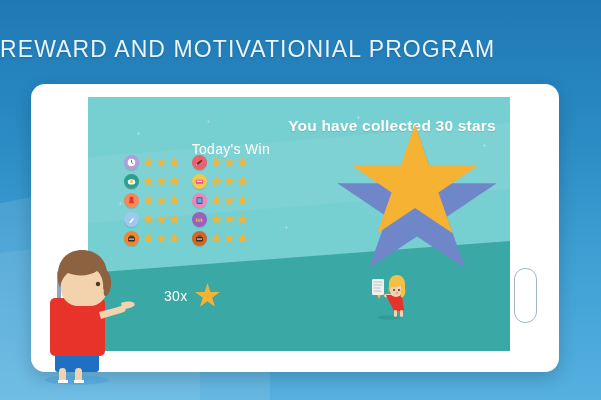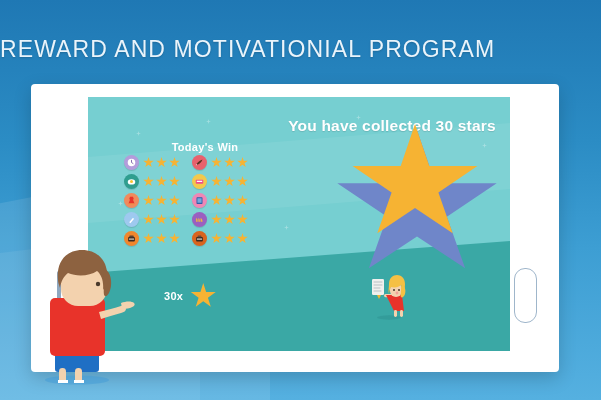--- a/index.html
+++ b/index.html
@@ -31,21 +31,21 @@
     position:absolute;left:0;right:0;top:36px;text-align:left;
     color:#eaf4fb;font-size:23px;letter-spacing:1.1px;font-weight:400;
     font-family:"Liberation Sans",sans-serif;
     text-shadow:0 1px 2px rgba(0,0,0,.18);
     white-space:nowrap;
   }
 
   
   .phone{
     position:absolute;left:31px;top:84px;width:528px;height:288px;
-    background:#ffffff;border-radius:4px;
+    background:#ffffff;border-radius:14px;
     box-shadow:0 6px 18px rgba(0,0,0,.18);
   }
   .phone-vol{
     position:absolute;left:26px;top:187px;width:4px;height:43px;
     background:#8fa8c0;border-radius:3px;
   }
   .phone-home{
     position:absolute;right:22px;top:184px;width:21px;height:53px;
     border:1.6px solid #9fb6cb;border-radius:11px;background:transparent;
   }
@@ -71,22 +71,22 @@
     background:rgba(255,255,255,.85);
     clip-path:polygon(50% 0,61% 39%,100% 50%,61% 61%,50% 100%,39% 61%,0 50%,39% 39%);}
 
   
   .collected{
     position:absolute;left:184px;top:20px;width:240px;text-align:center;
     color:#ffffff;font-size:15.5px;font-weight:bold;letter-spacing:.2px;
     text-shadow:0 1px 1px rgba(0,0,0,.12);white-space:nowrap;
   }
   .todays-win{
-    position:absolute;left:52px;top:44px;width:130px;text-align:center;
-    color:#ffffff;font-size:11px;font-weight:bold;letter-spacing:.3px;
+    position:absolute;left:52px;top:44px;width:130px;text-align:right;
+    color:#ffffff;font-size:14px;font-weight:normal;letter-spacing:.3px;
   }
 
   
   .grid{
     position:absolute;left:36px;top:58px;
     display:grid;grid-template-columns:auto auto;gap:4px 12px;
   }
   .cell{display:flex;align-items:center;gap:4px;}
   .badge{
     width:15px;height:15px;border-radius:50%;
@@ -109,21 +109,21 @@
     clip-path:polygon(50% 0%,61% 35%,98% 35%,68% 57%,79% 91%,50% 70%,21% 91%,32% 57%,2% 35%,39% 35%);
   }
   .bigstar-inner{
     position:absolute;left:22px;top:0px;width:130px;height:120px;
     background:#f6b333;
     clip-path:polygon(50% 0%,61% 35%,98% 35%,68% 57%,79% 91%,50% 70%,21% 91%,32% 57%,2% 35%,39% 35%);
   }
 
   
   .counter{position:absolute;left:76px;top:186px;display:flex;align-items:center;gap:7px;}
-  .counter-label{color:#ffffff;font-size:11px;font-weight:bold;letter-spacing:.3px;}
+  .counter-label{color:#ffffff;font-size:14px;font-weight:normal;letter-spacing:.3px;}
   .counter-star{
     width:26px;height:26px;background:#f6b333;
     clip-path:polygon(50% 0%,61% 35%,98% 35%,68% 57%,79% 91%,50% 70%,21% 91%,32% 57%,2% 35%,39% 35%);
   }
 
   
   .girl{position:absolute;left:276px;top:168px;width:48px;height:55px;}
 
   
   .boy{position:absolute;left:25px;top:240px;width:120px;height:145px;}

